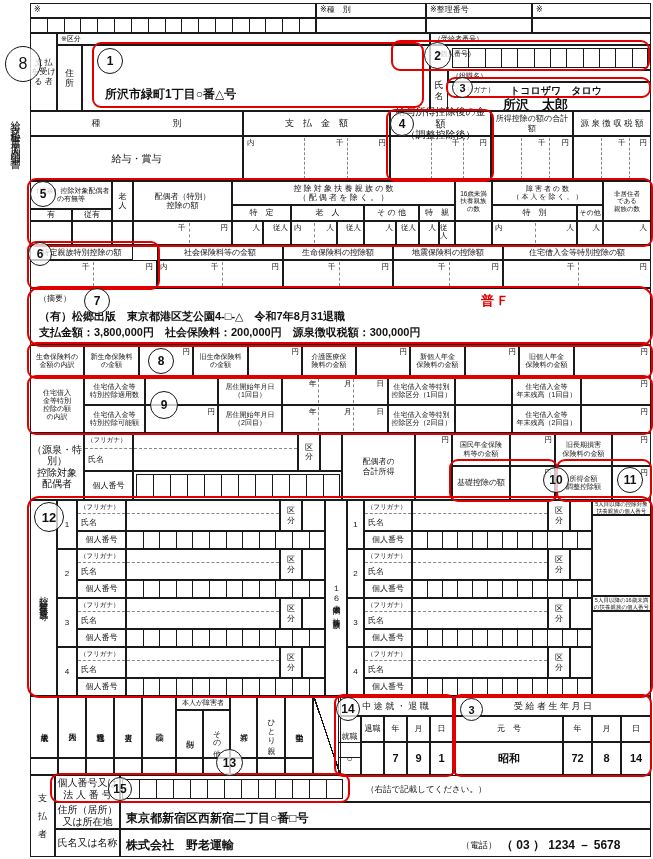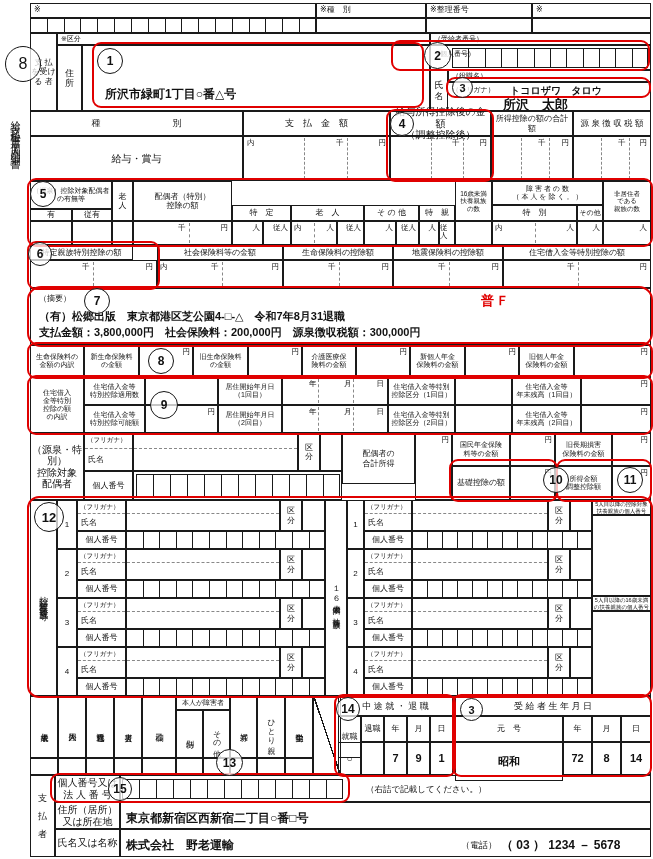--- a/index.html
+++ b/index.html
@@ -108,20 +108,22 @@
   <div class="c l f8 pre" style="left:112px;top:181px;width:21px;height:40px">老
 人</div>
   <div class="c" style="left:112px;top:221px;width:21px;height:24px"></div>
   <div class="c l f8 pre" style="left:133px;top:181px;width:99px;height:40px">配偶者（特別）
 控除の額</div>
   <div class="c" style="left:133px;top:221px;width:99px;height:24px">
     <span class="dv" style="left:55px"></span>
     <span class="u" style="left:44px;top:2px">千</span>
     <span class="u" style="right:3px;top:2px">円</span>
   </div>
+  <div class="c l f8 pre" style="left:232px;top:181px;width:223px;height:24px">控 除 対 象 扶 養 親 族 の 数
+（ 配 偶 者 を 除 く 。 ）</div>
   <div class="c l f8" style="left:232px;top:205px;width:59px;height:16px">特　定</div>
   <div class="c l f8" style="left:291px;top:205px;width:73px;height:16px">老　人</div>
   <div class="c l f8" style="left:364px;top:205px;width:55px;height:16px">そ の 他</div>
   <div class="c l f8" style="left:419px;top:205px;width:36px;height:16px">特　親</div>
   <div class="c" style="left:232px;top:221px;width:31px;height:24px">
       <span class="u" style="right:2px;top:2px">人</span>
     </div>
   <div class="c" style="left:263px;top:221px;width:28px;height:24px">
       <span class="u" style="right:2px;top:2px">従人</span>
     </div>
@@ -292,21 +294,21 @@
   </div>
   <div class="c" style="left:133px;top:433px;width:165px;height:38px">
     <span class="dh" style="left:0;right:0;top:14px"></span>
   </div>
   <div class="c l f8 pre" style="left:298px;top:433px;width:22px;height:38px">区
 分</div>
   <div class="c" style="left:320px;top:433px;width:22px;height:38px"></div>
   <div class="c l f8" style="left:84px;top:471px;width:49px;height:29px">個人番号</div>
   <div class="c" style="left:133px;top:471px;width:209px;height:29px"></div>
   <div class="boxes" style="left:136px;top:474px;width:204px;height:23px;--p:17px"></div>
-  <div class="c l f8 pre" style="left:342px;top:433px;width:73px;height:51px">配偶者の
+  <div class="c l f8 pre" style="left:342px;top:433px;width:73px;height:67px">配偶者の
 合計所得</div>
   <div class="c" style="left:415px;top:433px;width:37px;height:67px">
       <span class="u" style="right:2px;top:2px">円</span>
     </div>
   <div class="c l f7 pre" style="left:452px;top:433px;width:58px;height:33px">国民年金保険
 料等の金額</div>
   <div class="c" style="left:510px;top:433px;width:45px;height:33px">
       <span class="u" style="right:2px;top:2px">円</span>
     </div>
   <div class="c l f7 pre" style="left:555px;top:433px;width:57px;height:33px">旧長期損害
@@ -489,21 +491,21 @@
   <div class="c l f10" style="left:361px;top:742px;width:23px;height:33px"></div>
   <div class="c l f11 v" style="left:384px;top:742px;width:23px;height:33px">7</div>
   <div class="c l f11 v" style="left:407px;top:742px;width:23px;height:33px">9</div>
   <div class="c l f11 v" style="left:430px;top:742px;width:23px;height:33px">1</div>
 
   <div class="c l f9" style="left:455px;top:696px;width:196px;height:20px">受 給 者 生 年 月 日</div>
   <div class="c l f8" style="left:455px;top:716px;width:108px;height:26px">元　号</div>
   <div class="c l f8" style="left:563px;top:716px;width:29px;height:26px">年</div>
   <div class="c l f8" style="left:592px;top:716px;width:29px;height:26px">月</div>
   <div class="c l f8" style="left:621px;top:716px;width:30px;height:26px">日</div>
-  <div class="c l f11 v" style="left:455px;top:742px;width:108px;height:39px">昭和</div>
+  <div class="c l f11 v" style="left:455px;top:742px;width:108px;height:33px">昭和</div>
   <div class="c l f11 v" style="left:563px;top:742px;width:29px;height:33px">72</div>
   <div class="c l f11 v" style="left:592px;top:742px;width:29px;height:33px">8</div>
   <div class="c l f11 v" style="left:621px;top:742px;width:30px;height:33px">14</div>
 
   <div class="c l f9 pre" style="left:30px;top:775px;width:25px;height:82px;line-height:2">支
 払
 者</div>
   <div class="c l f75 pre" style="left:55px;top:775px;width:65px;height:27px">個人番号又は
 法 人 番 号</div>
   <div class="c" style="left:120px;top:775px;width:531px;height:27px">

